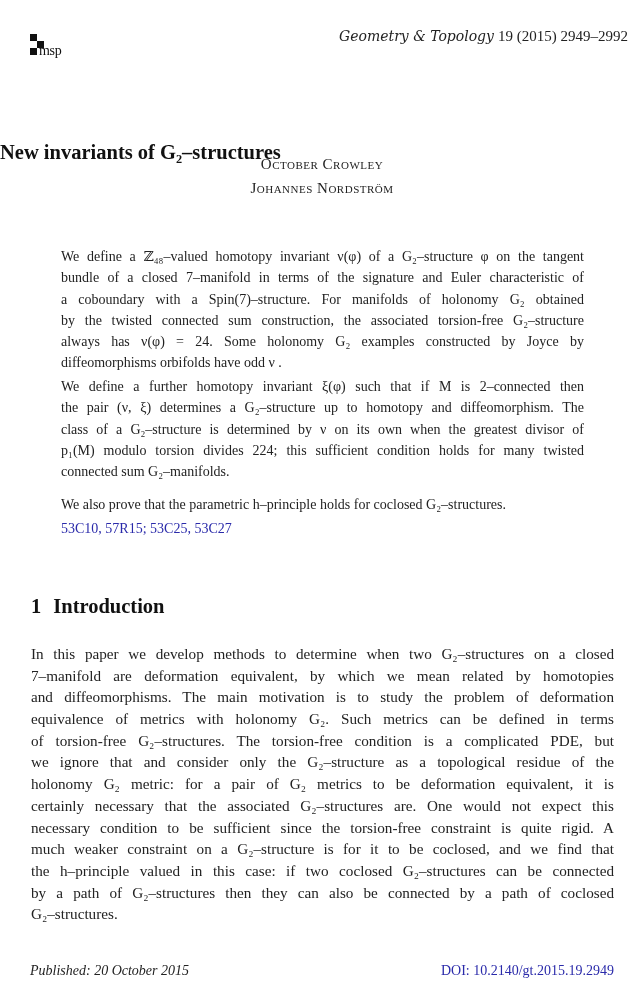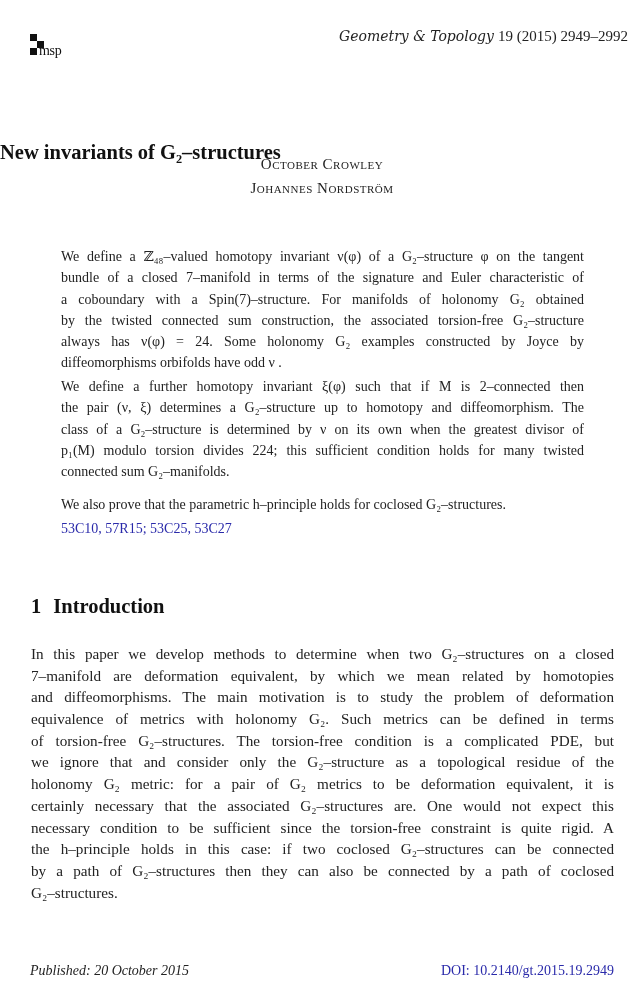--- a/index.html
+++ b/index.html
@@ -93,19 +93,20 @@
 <div class="body">
   <span class="line">In this paper we develop methods to determine when two G₂–structures on a closed</span>
   <span class="line">7–manifold are deformation equivalent, by which we mean related by homotopies</span>
   <span class="line">and diffeomorphisms. The main motivation is to study the problem of deformation</span>
   <span class="line">equivalence of metrics with holonomy G₂.  Such metrics can be defined in terms</span>
   <span class="line">of torsion-free G₂–structures. The torsion-free condition is a complicated PDE, but</span>
   <span class="line">we ignore that and consider only the G₂–structure as a topological residue of the</span>
   <span class="line">holonomy G₂ metric: for a pair of G₂ metrics to be deformation equivalent, it is</span>
   <span class="line">certainly necessary that the associated G₂–structures are. One would not expect this</span>
   <span class="line">necessary condition to be sufficient since the torsion-free constraint is quite rigid. A</span>
-  <span class="line">the h–principle holds in this case: if two coclosed G₂–structures can be connected</span>
+  <span class="line">much weaker constraint on a G₂–structure is for it to be coclosed, and we find that</span>
+  <span class="line">the h–principle valued in this case: if two coclosed G₂–structures can be connected</span>
   <span class="line">by a path of G₂–structures then they can also be connected by a path of coclosed</span>
   <span class="line last">G₂–structures.</span>
 </div>
 
 <div class="footer-left">Published: 20 October 2015</div>
 <div class="footer-right">DOI: 10.2140/gt.2015.19.2949</div>
 
 </body></html>

